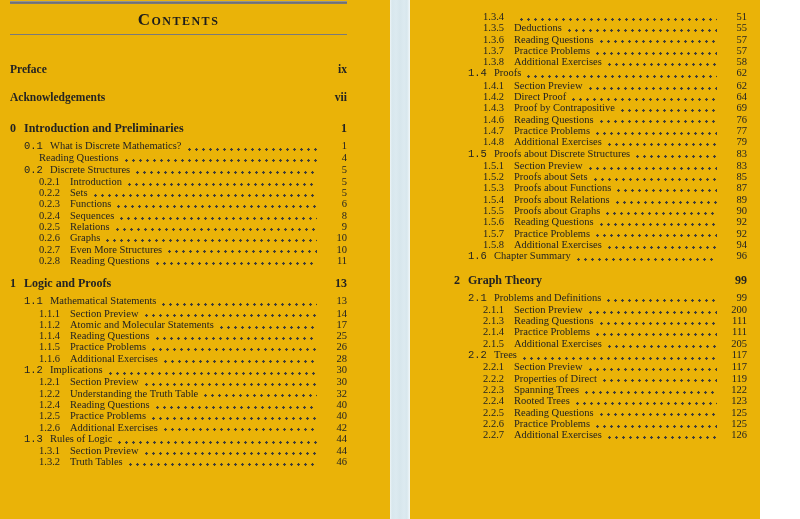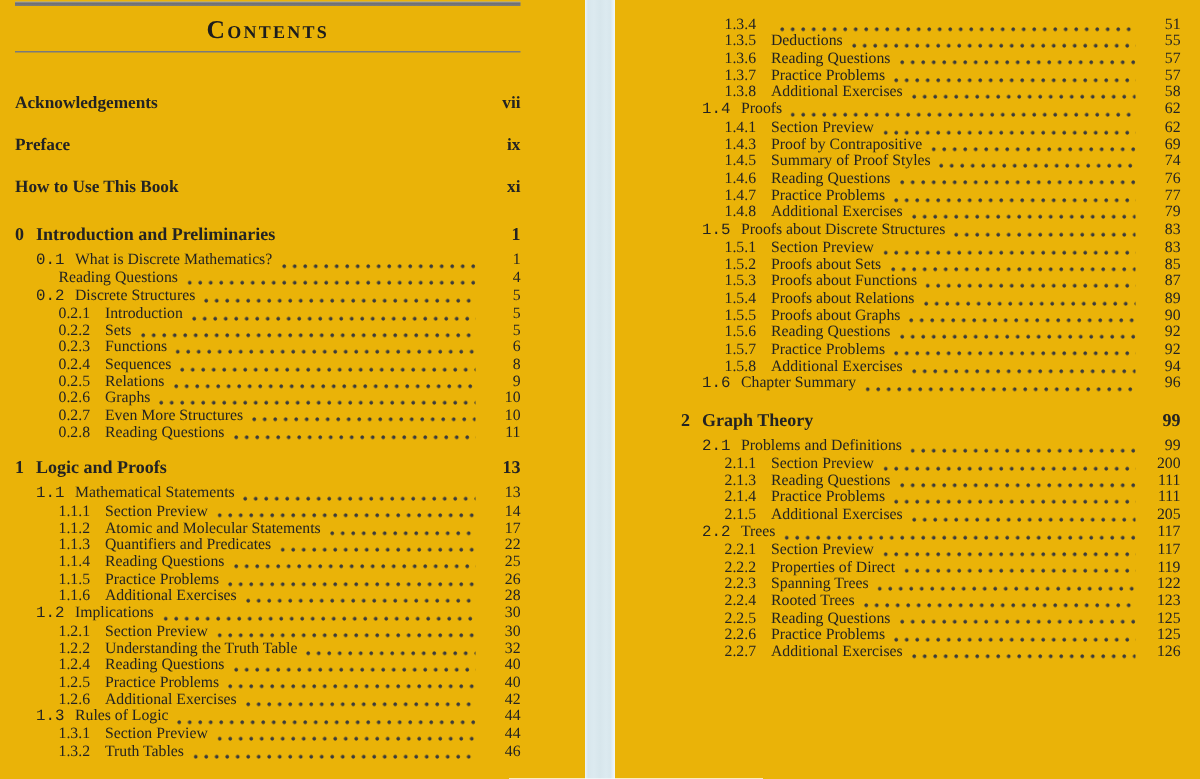--- a/index.html
+++ b/index.html
@@ -16,21 +16,21 @@
   .gutter {
     position: absolute; left: 390px; top: 0;
     width: 20px; height: 519px;
     background: linear-gradient(90deg,
       #eef5f7 0px, #d8e7ed 2px, #dceaf0 6px, #d7e6ec 10px,
       #dceaf0 14px, #d8e7ed 17px, #f2f8fa 20px);
   }
 
   .page { position: absolute; top: 0; height: 519px; box-sizing: border-box; background: #eab308; }
   .page.left  { left: 0;    width: 390px; padding: 0 43px 0 10px; }
-  .page.right { left: 410px; width: 390px; padding: 11px 13px 0 44px; }
+  .page.right { left: 410px; width: 350px; padding: 11px 13px 0 44px; }
 
   
   .rule-thick { height: 3px; margin-top: 1px; background: linear-gradient(#a8a8a8, #6f6f6f 40%, #7d7d7d); }
   .rule-thin  { height: 1px; background: #7a7a7a; }
   .toc-title {
     text-align: center;
     font-variant: small-caps;
     font-weight: bold;
     font-size: 17px;
     line-height: 21px;
@@ -80,30 +80,26 @@
 <body style="color: rgb(35, 35, 35);">
 
 <div class="page left">
   <div class="toc-header">
     <div class="rule-thick"></div>
     <div class="toc-title">Contents</div>
     <div class="rule-thin"></div>
   </div>
   <div class="front-matter">
       <div class="front-row">
+        <span>Preface</span>
+        <span>ix</span>
+      </div>
+      <div class="front-row">
         <span>Acknowledgements</span>
         <span>vii</span>
-      </div>
-      <div class="front-row">
-        <span>Preface</span>
-        <span>ix</span>
-      </div>
-      <div class="front-row">
-        <span>How to Use This Book</span>
-        <span>xi</span>
       </div>
     </div>
   <div class="rows">
       <div class="row chapter">
         <span class="num">0</span>
         <span class="title">Introduction and Preliminaries</span>
         <span class="spacer"></span>
         <span class="pg">1</span>
       </div>
       <div class="row s1">
@@ -189,26 +185,20 @@
         <span class="leader"></span>
         <span class="pg">14</span>
       </div>
       <div class="row s2">
         <span class="num">1.1.2</span>
         <span class="title">Atomic and Molecular Statements</span>
         <span class="leader"></span>
         <span class="pg">17</span>
       </div>
       <div class="row s2">
-        <span class="num">1.1.3</span>
-        <span class="title">Quantifiers and Predicates</span>
-        <span class="leader"></span>
-        <span class="pg">22</span>
-      </div>
-      <div class="row s2">
         <span class="num">1.1.4</span>
         <span class="title">Reading Questions</span>
         <span class="leader"></span>
         <span class="pg">25</span>
       </div>
       <div class="row s2">
         <span class="num">1.1.5</span>
         <span class="title">Practice Problems</span>
         <span class="leader"></span>
         <span class="pg">26</span>
@@ -315,30 +305,30 @@
         <span class="leader"></span>
         <span class="pg">62</span>
       </div>
       <div class="row s2">
         <span class="num">1.4.1</span>
         <span class="title">Section Preview</span>
         <span class="leader"></span>
         <span class="pg">62</span>
       </div>
       <div class="row s2">
+        <span class="num">1.4.2</span>
+        <span class="title">Direct Proof</span>
+        <span class="leader"></span>
+        <span class="pg">64</span>
+      </div>
+      <div class="row s2">
         <span class="num">1.4.3</span>
         <span class="title">Proof by Contrapositive</span>
         <span class="leader"></span>
         <span class="pg">69</span>
-      </div>
-      <div class="row s2">
-        <span class="num">1.4.5</span>
-        <span class="title">Summary of Proof Styles</span>
-        <span class="leader"></span>
-        <span class="pg">74</span>
       </div>
       <div class="row s2">
         <span class="num">1.4.6</span>
         <span class="title">Reading Questions</span>
         <span class="leader"></span>
         <span class="pg">76</span>
       </div>
       <div class="row s2">
         <span class="num">1.4.7</span>
         <span class="title">Practice Problems</span>

